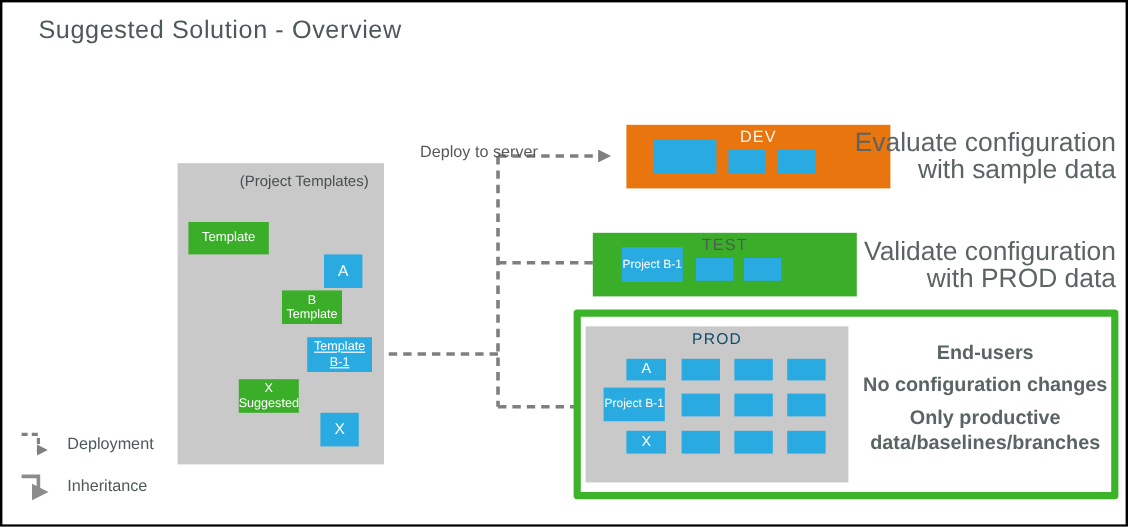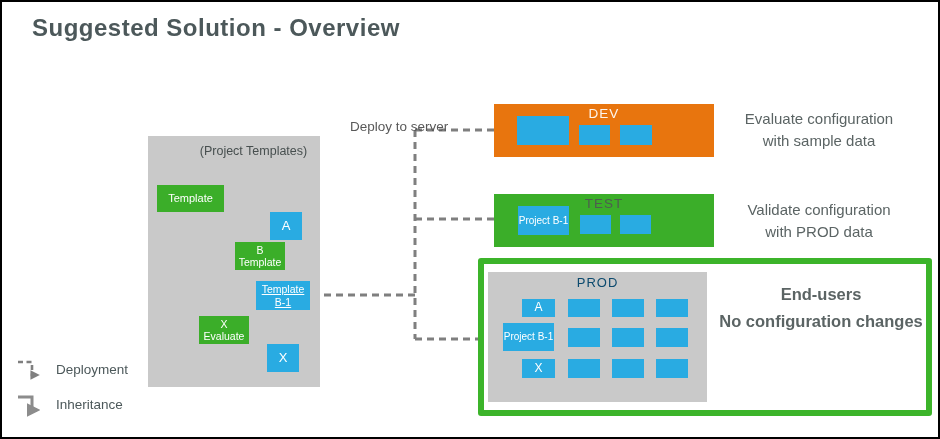--- a/index.html
+++ b/index.html
@@ -9,22 +9,22 @@
   }
   *{margin:0;padding:0;box-sizing:border-box;}
   html,body{background:#fff;}
   body{font-family:"Liberation Sans",sans-serif;}
   .slide{
     position:relative;width:940px;height:439px;background:#fff;
     border:2px solid #000;overflow:hidden;
   }
   .abs{position:absolute;}
   .title{
-    left:30px;top:12px;font-size:24px;letter-spacing:.5px;
-    color:var(--text_dark);font-weight:700;
+    left:30px;top:12px;font-size:21px;letter-spacing:.5px;
+    color:var(--text_dark);font-weight:400;
   }
   .deploy-note{
     left:348px;top:98px;font-size:13.5px;color:var(--text_gray);margin-top:19px;
   }
   
   .tpl-panel{left:146px;top:134px;width:172px;height:251px;background:var(--panel_gray);}
   .tpl-panel-label{left:146px;top:142px;width:172px;text-align:center;font-size:12.5px;color:#474F4F;padding-left:39px;}
   .node{
     display:flex;align-items:center;justify-content:center;text-align:center;
     color:#fff;line-height:1.15;
@@ -33,35 +33,35 @@
   .node.blue{background:var(--blue);}
   .underline{text-decoration:underline;}
   .n-template{left:155px;top:183px;width:67px;height:27px;font-size:11px;}
   .n-a{left:268px;top:210px;width:32px;height:28px;font-size:13px;}
   .n-btpl{left:197px;top:240px;width:50px;height:28px;font-size:10.5px;margin-left:36px;}
   .n-b1{left:254px;top:279px;width:54px;height:29px;font-size:10.5px;}
   .n-xtpl{left:197px;top:314px;width:50px;height:28px;font-size:10.5px;}
   .n-x{left:265px;top:342px;width:32px;height:28px;font-size:13px;}
   
   .env{overflow:hidden;}
-  .env-dev{left:492px;top:102px;width:220px;height:53px;background:var(--orange);padding-left:32px;}
+  .env-dev{left:520px;top:102px;width:220px;height:53px;background:var(--orange);padding-left:32px;}
   .env-test{left:492px;top:192px;width:220px;height:53px;background:var(--green);}
   .env-name{position:absolute;left:0;top:2px;width:100%;text-align:center;font-size:13.5px;letter-spacing:1px;}
   .env-dev .env-name{color:rgba(255,255,255,.93);}
   .env-test .env-name{color:#4E5D50;}
   .chip{position:absolute;background:var(--blue);}
   .chip.lbl{display:flex;align-items:center;justify-content:center;text-align:center;
     color:#fff;font-size:10px;line-height:1.15;}
   
   .prod-outer{left:476px;top:256px;width:454px;height:158px;border:6px solid #3CB42A;background:#fff;border-radius:3px;}
   .prod-panel{position:absolute;left:4px;top:8px;width:219px;height:130px;background:var(--panel_gray);}
   .prod-name{position:absolute;left:0;top:3px;width:100%;text-align:center;font-size:13px;letter-spacing:1px;color:#0c4a6e;}
   .notes{position:absolute;display:flex;flex-direction:column;justify-content:flex-start;text-align:center;color:#5B6464;}
   .notes p{font-size:16.5px;line-height:21px;margin:0 0 6px 0;}
-  .side-note{left:706px;width:222px;text-align:center;color:#5B6464;font-size:15px;line-height:22px;}
+  .side-note{left:706px;width:222px;text-align:right;color:#5B6464;font-size:22px;line-height:22px;}
   .side-note-dev{top:106px;}
   .side-note-test{top:197px;}
   .prod-notes{left:228px;top:20px;width:218px;font-weight:bold;}
   
   .legend-item{display:flex;align-items:center;gap:10px;color:var(--text_dark);font-size:13.5px;}
   .legend-1{left:14px;top:354px;}
   .legend-2{left:14px;top:389px;}
   .legend-icon{width:30px;height:27px;flex:0 0 auto;}
   svg.layer{left:0;top:0;pointer-events:none;}
 </style>
@@ -100,21 +100,21 @@
   </svg>
 
   <div class="abs deploy-note">Deploy to server</div>
 
   <div class="abs tpl-panel"></div>
   <div class="abs tpl-panel-label">(Project Templates)</div>
   <div class="abs node green n-template">Template</div>
   <div class="abs node blue n-a">A</div>
   <div class="abs node green n-btpl">B Template</div>
   <div class="abs node blue n-b1 underline">Template B-1</div>
-  <div class="abs node green n-xtpl">X Evaluate</div>
+  <div class="abs node green n-xtpl">X Suggested</div>
   <div class="abs node blue n-x">X</div>
 
   <div class="abs env env-dev">
     <div class="env-name">DEV</div>
     <div class="chip" style="left:23px;top:12px;width:52px;height:29px;"></div>
     <div class="chip" style="left:85px;top:21px;width:31px;height:20px;"></div>
     <div class="chip" style="left:126px;top:21px;width:32px;height:20px;"></div>
   </div>
   <div class="abs side-note side-note-dev">
     <div>Evaluate configuration</div>
@@ -147,20 +147,21 @@
       <div class="chip" style="left:168px;top:56px;width:32px;height:19px;"></div>
 
       <div class="chip lbl" style="left:34px;top:87px;width:33px;height:19px;font-size:12px;">X</div>
       <div class="chip" style="left:80px;top:87px;width:32px;height:19px;"></div>
       <div class="chip" style="left:124px;top:87px;width:32px;height:19px;"></div>
       <div class="chip" style="left:168px;top:87px;width:32px;height:19px;"></div>
     </div>
     <div class="notes prod-notes">
       <p>End-users</p>
       <p>No configuration changes</p>
+      <p>Only productive data/baselines/branches</p>
     </div>
   </div>
 
   <div class="abs legend-item legend-1">
     <svg class="legend-icon" viewBox="0 0 30 27">
       <path d="M2 6 H16 V19 H21" fill="none" stroke="#7F7F7F" stroke-width="2.6" stroke-dasharray="5 3.5" marker-end="url(#mDash)"></path>
     </svg>
     <span>Deployment</span>
   </div>
   <div class="abs legend-item legend-2">

